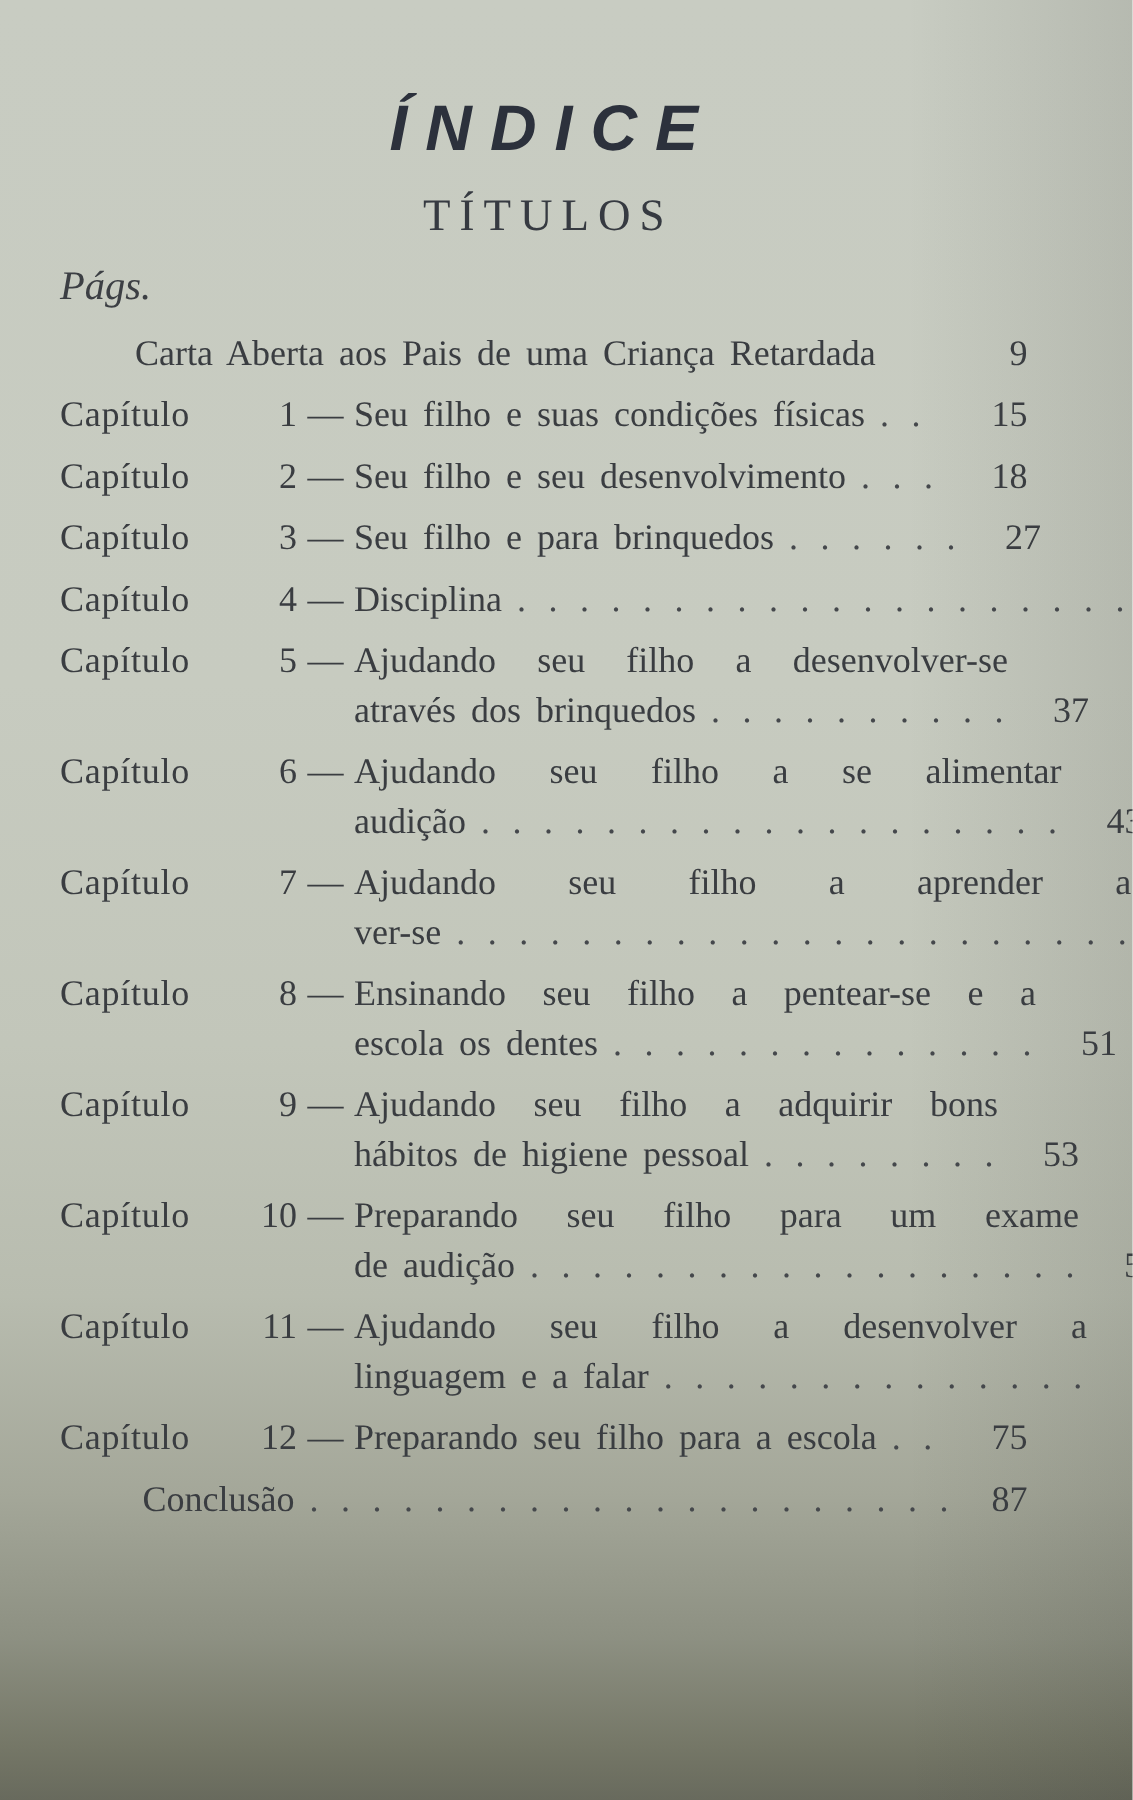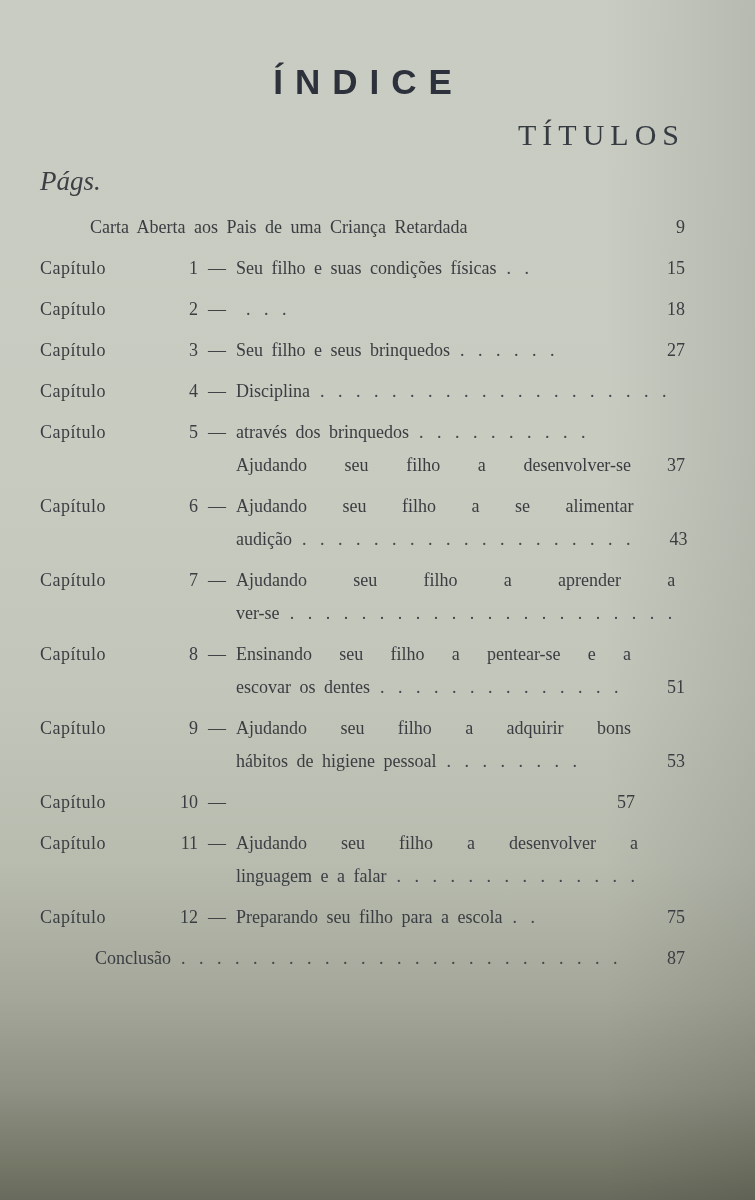--- a/index.html
+++ b/index.html
@@ -10,33 +10,33 @@
     background:
       linear-gradient(to right, rgba(25,27,20,0) 80%, rgba(25,27,20,0.10) 100%),
       linear-gradient(to bottom,
         #c8ccc2 0%, #c7cbc0 38%, #c2c6ba 58%, #b8bcaf 72%,
         #a4a799 83%, #8d9082 91%, #757767 97%, #686a5d 100%);
   }
   .page{padding:62px 70px 0 40px;}
 
   .headline{
     font-family:"Liberation Sans", sans-serif;
-    font-weight:700;font-size:35px;letter-spacing:12px;
-    text-align:center;color:#2c313c;margin:0 0 16px;padding-left:12px;
+    font-weight:700;font-size:43px;letter-spacing:12px;
+    text-align:center;color:#2c313c;margin:0 0 16px;padding-left:12px;font-style:italic;
   }
   .subhead{
     font-size:30px;font-weight:400;letter-spacing:6px;
-    text-align:right;color:#363a41;margin:0 0 6px;padding-left:6px;
+    text-align:center;color:#363a41;margin:0 0 6px;padding-left:6px;
   }
   .pags-row{
     text-align:left;font-style:italic;font-size:27px;
     color:#3c3f44;margin:14px -14px 14px 0;
   }
 
-  .toc{font-size:18px;line-height:33px;}
+  .toc{font-size:24px;line-height:33px;}
   .row{
     display:grid;
     grid-template-columns:122px 36px 38px 1fr 50px;
     margin-bottom:8px;word-spacing:3px;
   }
   .chap{letter-spacing:0.5px;}
   .num{text-align:right;}
   .dash{text-align:center;}
   .title{padding-right:4px;}
   .tline.justify{text-align:justify;text-align-last:justify;}
@@ -79,32 +79,33 @@
           </div>
         </div>
     <span class="pnum">15</span>
   </div>
       <div class="row chapter">
     <span class="chap">Capítulo</span>
     <span class="num">2</span>
     <span class="dash">—</span>
     <div class="title">
           <div class="tline last">
+            <span class="ttext">Seu filho e seu desenvolvimento</span>
             <span class="dots">. . .</span>
           </div>
         </div>
     <span class="pnum">18</span>
   </div>
       <div class="row chapter">
     <span class="chap">Capítulo</span>
     <span class="num">3</span>
     <span class="dash">—</span>
     <div class="title">
           <div class="tline last">
-            <span class="ttext">Seu filho e seus brinquedos</span>
+            <span class="ttext">Seu filho e para brinquedos</span>
             <span class="dots">. . . . . .</span>
           </div>
         </div>
     <span class="pnum">27</span>
   </div>
       <div class="row chapter">
     <span class="chap">Capítulo</span>
     <span class="num">4</span>
     <span class="dash">—</span>
     <div class="title">
@@ -113,25 +114,25 @@
             <span class="dots">. . . . . . . . . . . . . . . . . . . .</span>
           </div>
         </div>
 
   </div>
       <div class="row chapter">
     <span class="chap">Capítulo</span>
     <span class="num">5</span>
     <span class="dash">—</span>
     <div class="title">
+          <div class="tline justify">Ajudando seu filho a desenvolver-se</div>
           <div class="tline last">
             <span class="ttext">através dos brinquedos</span>
             <span class="dots">. . . . . . . . . .</span>
           </div>
-          <div class="tline justify">Ajudando seu filho a desenvolver-se</div>
         </div>
     <span class="pnum">37</span>
   </div>
       <div class="row chapter">
     <span class="chap">Capítulo</span>
     <span class="num">6</span>
     <span class="dash">—</span>
     <div class="title">
           <div class="tline justify">Ajudando seu filho a se alimentar</div>
           <div class="tline last">
@@ -154,21 +155,21 @@
         </div>
 
   </div>
       <div class="row chapter">
     <span class="chap">Capítulo</span>
     <span class="num">8</span>
     <span class="dash">—</span>
     <div class="title">
           <div class="tline justify">Ensinando seu filho a pentear-se e a</div>
           <div class="tline last">
-            <span class="ttext">escovar os dentes</span>
+            <span class="ttext">escola os dentes</span>
             <span class="dots">. . . . . . . . . . . . . .</span>
           </div>
         </div>
     <span class="pnum">51</span>
   </div>
       <div class="row chapter">
     <span class="chap">Capítulo</span>
     <span class="num">9</span>
     <span class="dash">—</span>
     <div class="title">
@@ -177,20 +178,27 @@
             <span class="ttext">hábitos de higiene pessoal</span>
             <span class="dots">. . . . . . . .</span>
           </div>
         </div>
     <span class="pnum">53</span>
   </div>
       <div class="row chapter">
     <span class="chap">Capítulo</span>
     <span class="num">10</span>
     <span class="dash">—</span>
+    <div class="title">
+          <div class="tline justify">Preparando seu filho para um exame</div>
+          <div class="tline last">
+            <span class="ttext">de audição</span>
+            <span class="dots">. . . . . . . . . . . . . . . . . .</span>
+          </div>
+        </div>
     <span class="pnum">57</span>
   </div>
       <div class="row chapter">
     <span class="chap">Capítulo</span>
     <span class="num">11</span>
     <span class="dash">—</span>
     <div class="title">
           <div class="tline justify">Ajudando seu filho a desenvolver a</div>
           <div class="tline last">
             <span class="ttext">linguagem e a falar</span>

